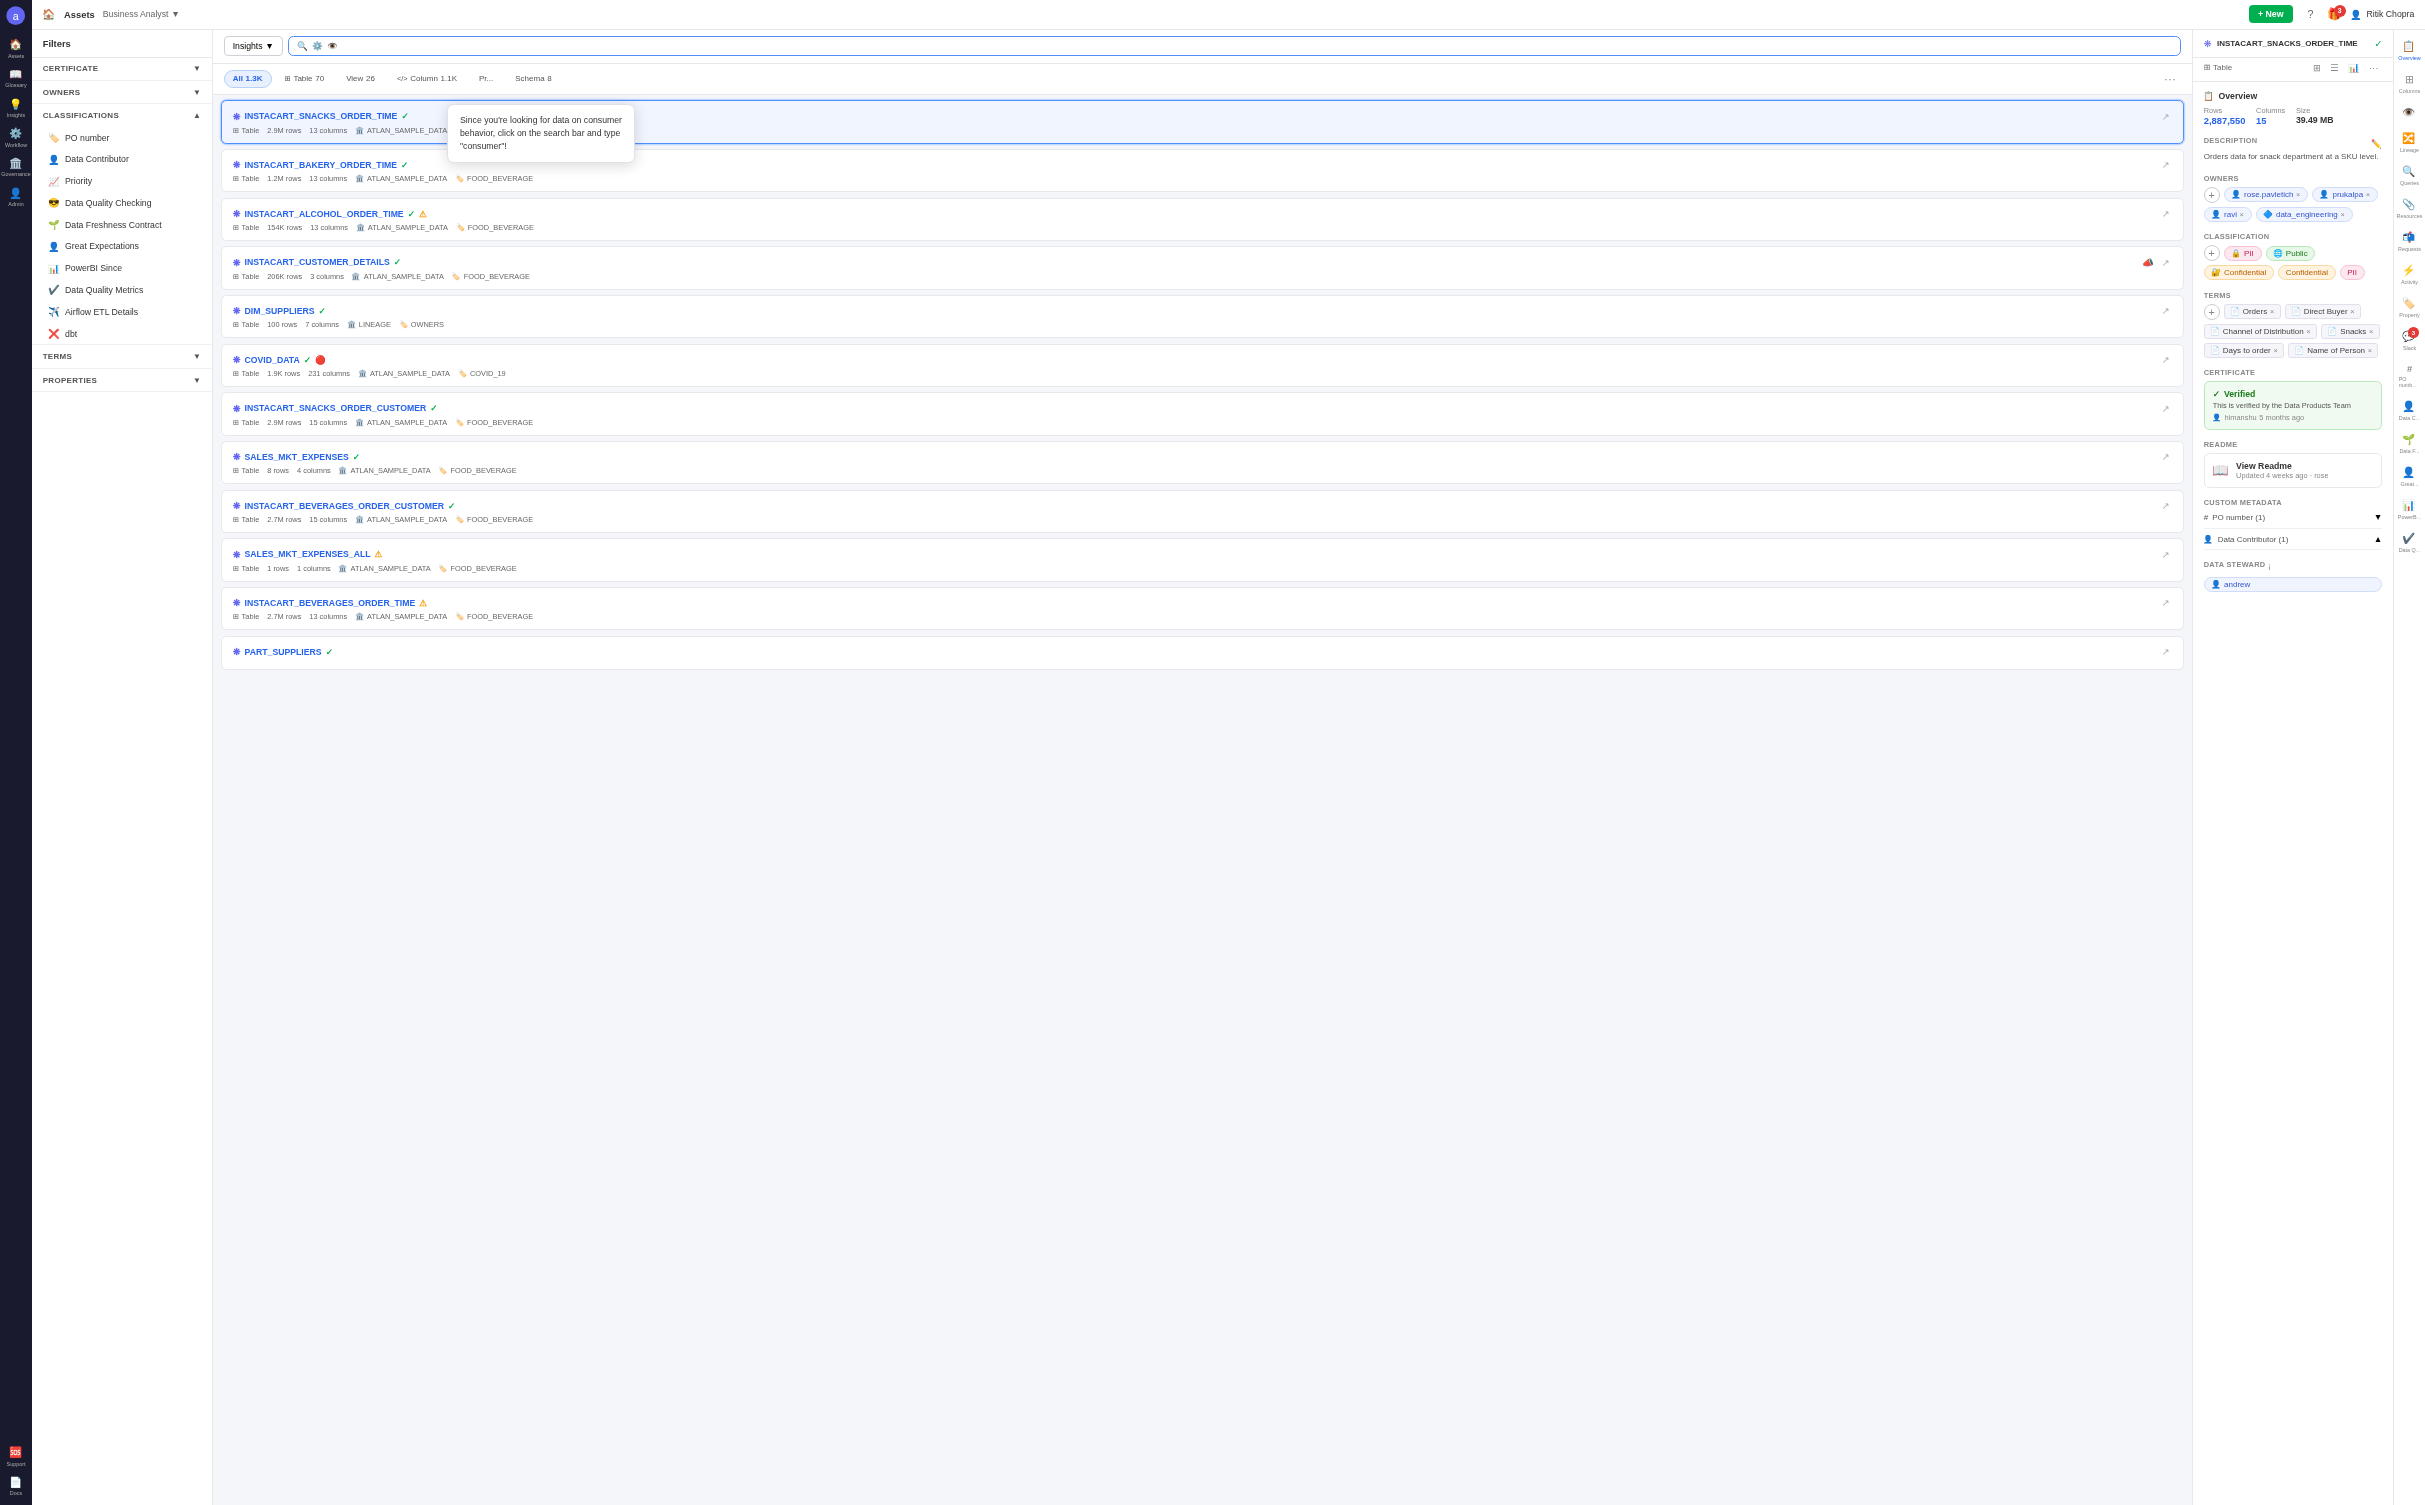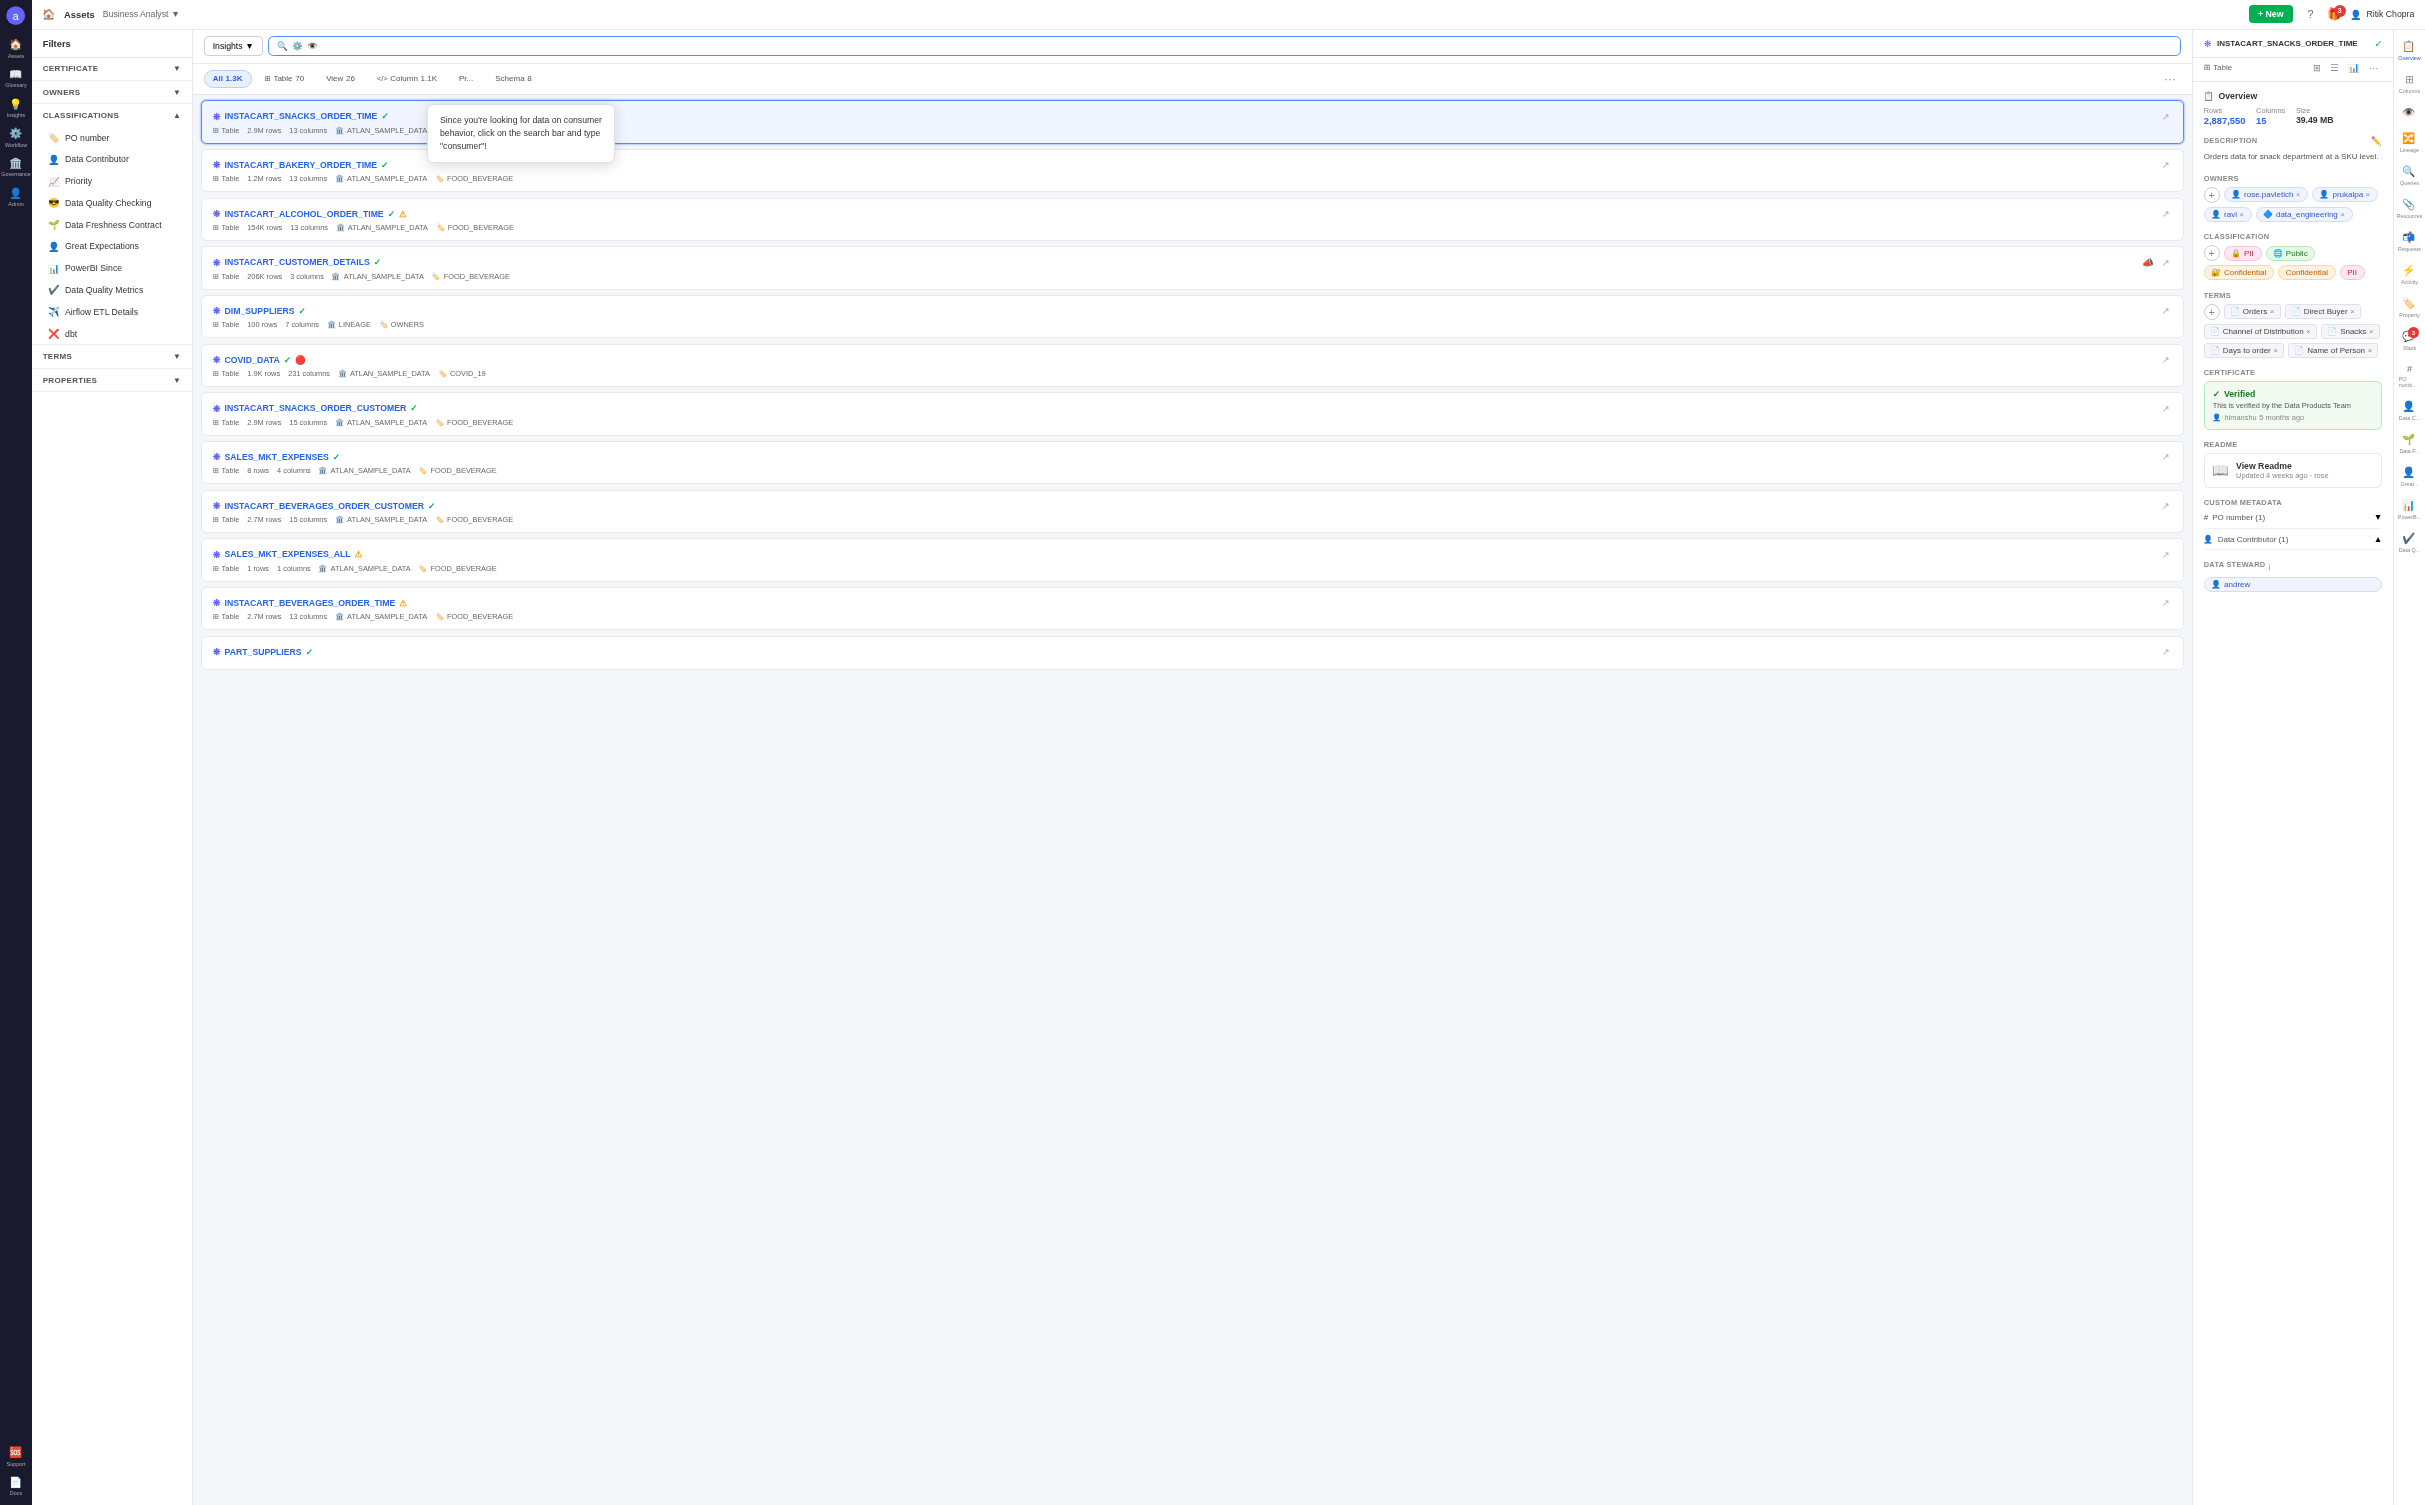--- a/index.html
+++ b/index.html
@@ -40,21 +40,21 @@
     .notification-badge {
       background: #e53935; color: #fff; border-radius: 50%; width: 12px; height: 12px;
       font-size: 6.7px; display: flex; align-items: center; justify-content: center; font-weight: 700;
     }
 
     
     .content-area { display: flex; flex: 1; overflow: hidden; }
 
     
     .sidebar-filters {
-      width: 161px; background: #fff; border-right: 0.7px solid #e8e8ec;
+      width: 181px; background: #fff; border-right: 0.7px solid #e8e8ec;
       overflow-y: auto; flex-shrink: 0; padding: 0;
     }
     .filters-header {
       padding: 8px 10.7px; font-size: 9.4px; font-weight: 600; color: #333;
       border-bottom: 0.7px solid #e8e8ec;
     }
     .filter-section { border-bottom: 0.7px solid #f0f0f4; }
     .filter-section-header {
       padding: 6.7px 10.7px; display: flex; align-items: center; justify-content: space-between;
       cursor: pointer; font-size: 8px; font-weight: 600; color: #555; text-transform: uppercase;
@@ -844,21 +844,21 @@
               <div class="value">15</div>
             </div>
             <div class="rp-stat">
               <label>Size</label>
               <div class="value" style="color:#333;font-size:8.7px">39.49 MB</div>
             </div>
           </div>
         </div>
 
         <div>
-          <div style="display:flex;align-items:flex-start;justify-content:space-between;margin-bottom:2.7px">
+          <div style="display:flex;align-items:flex-end;justify-content:space-between;margin-bottom:2.7px">
             <span class="rp-section-title">Description</span>
             <span style="cursor:pointer;color:#888">✏️</span>
           </div>
           <div class="rp-description">Orders data for snack department at a SKU level.</div>
         </div>
 
         <div>
           <span class="rp-section-title">Owners</span>
           <div class="rp-owners" style="margin-top:4px">
             <div class="add-btn">+</div>

